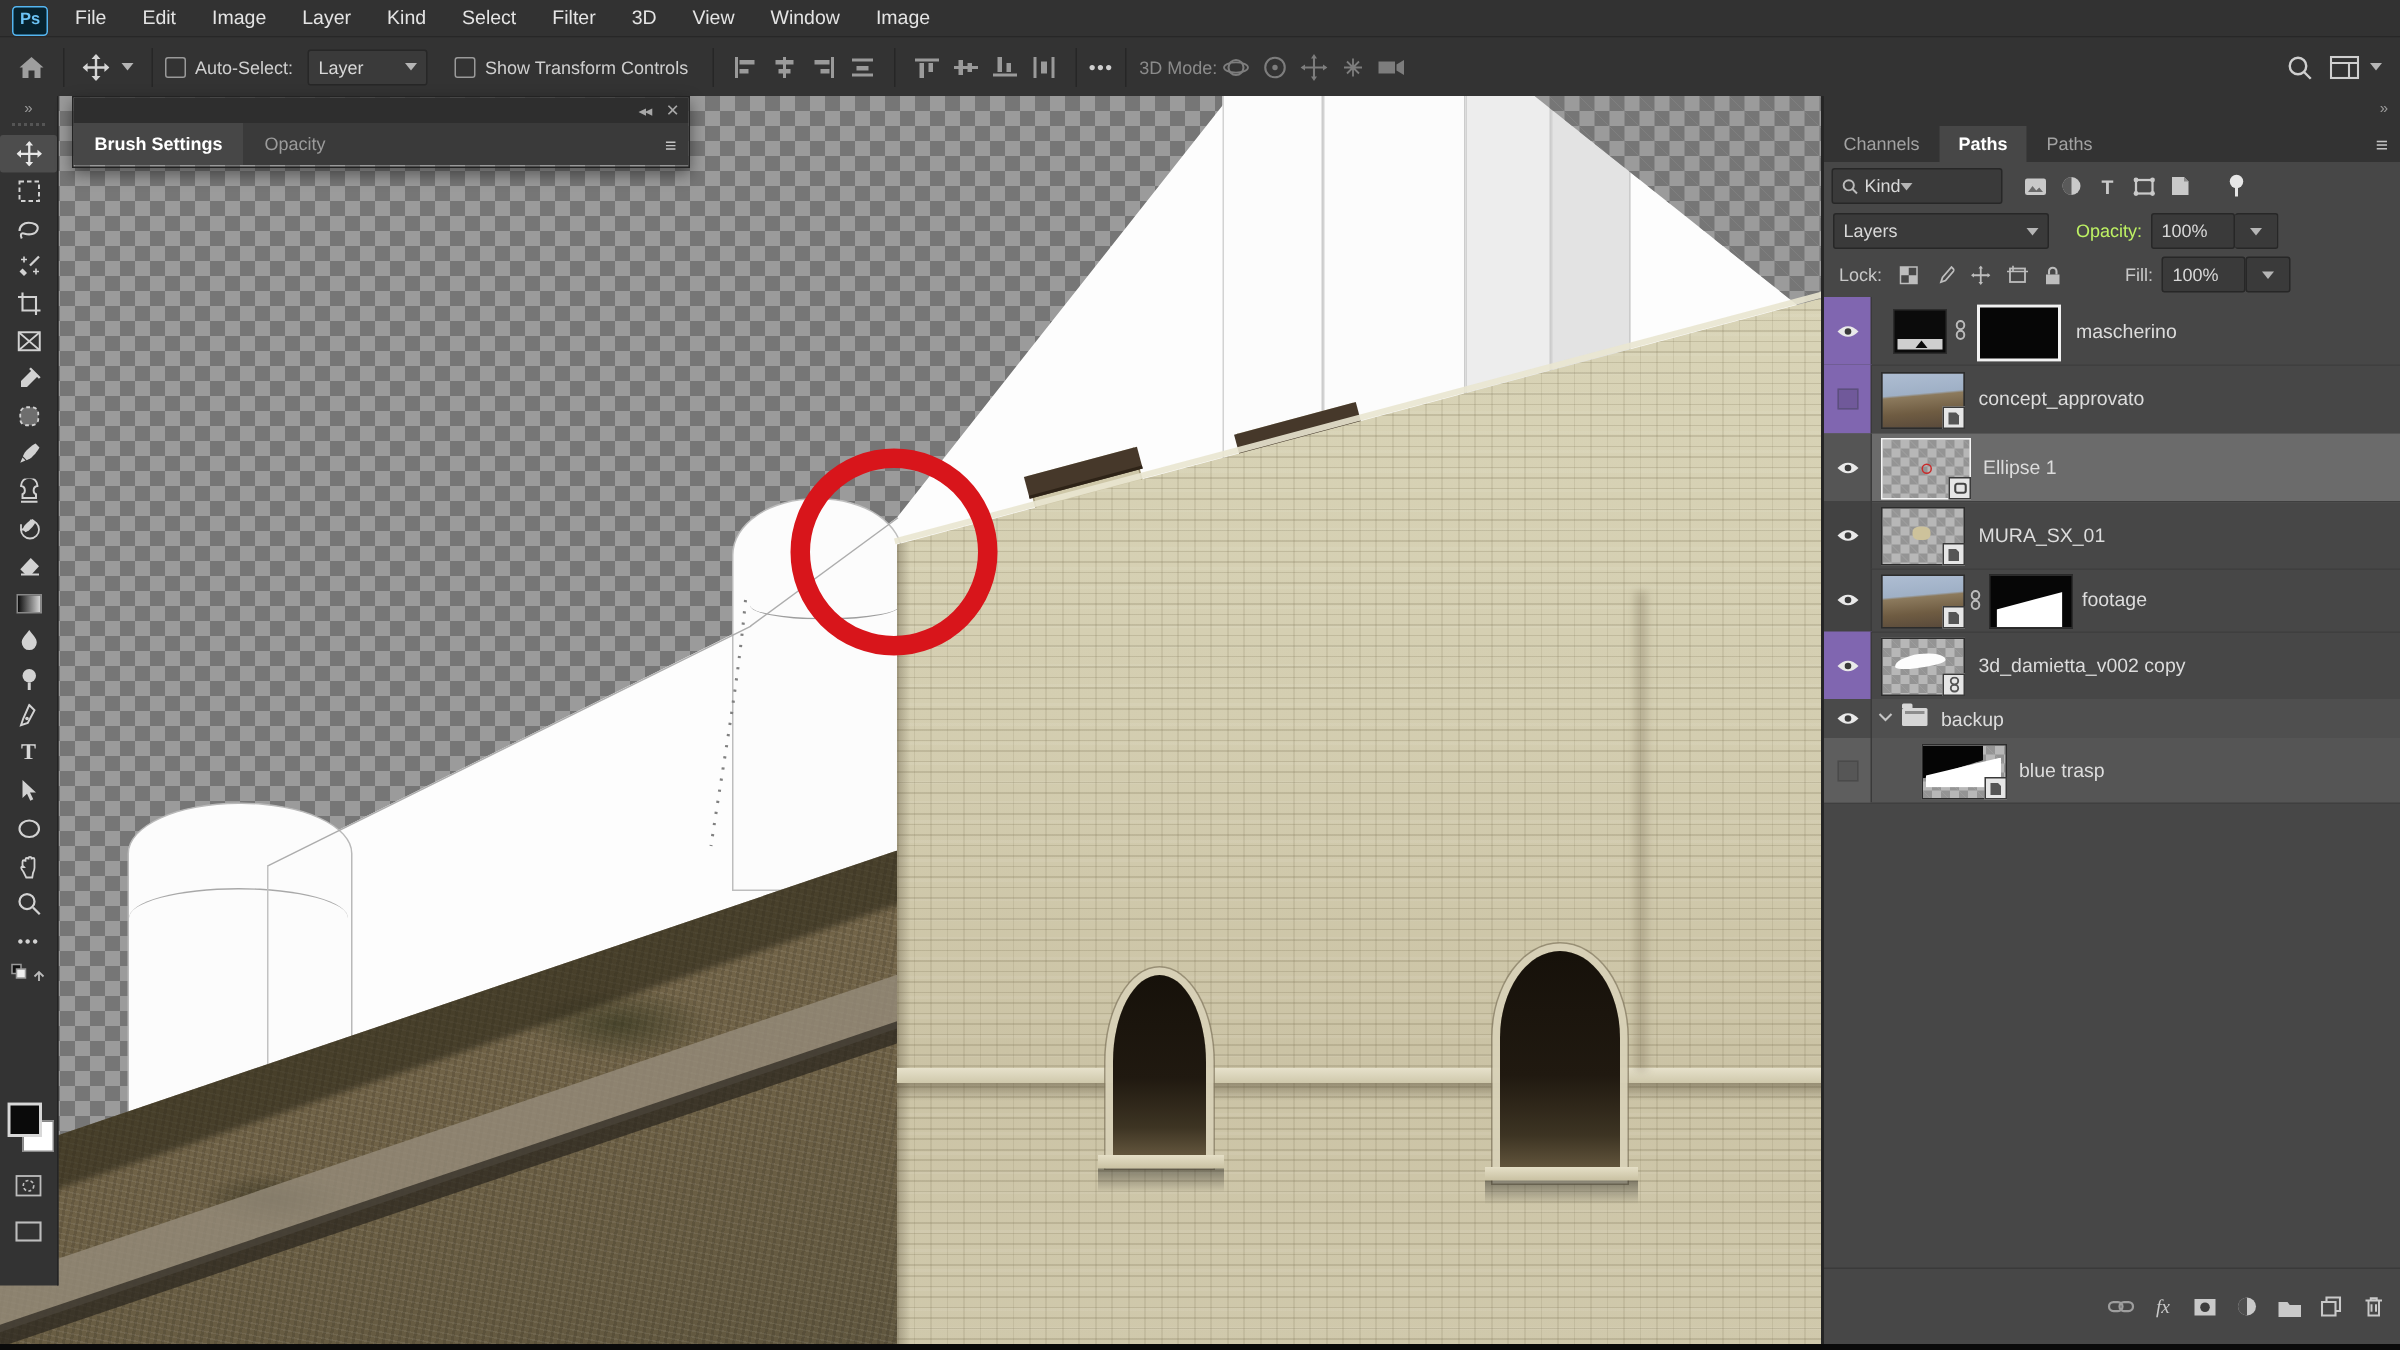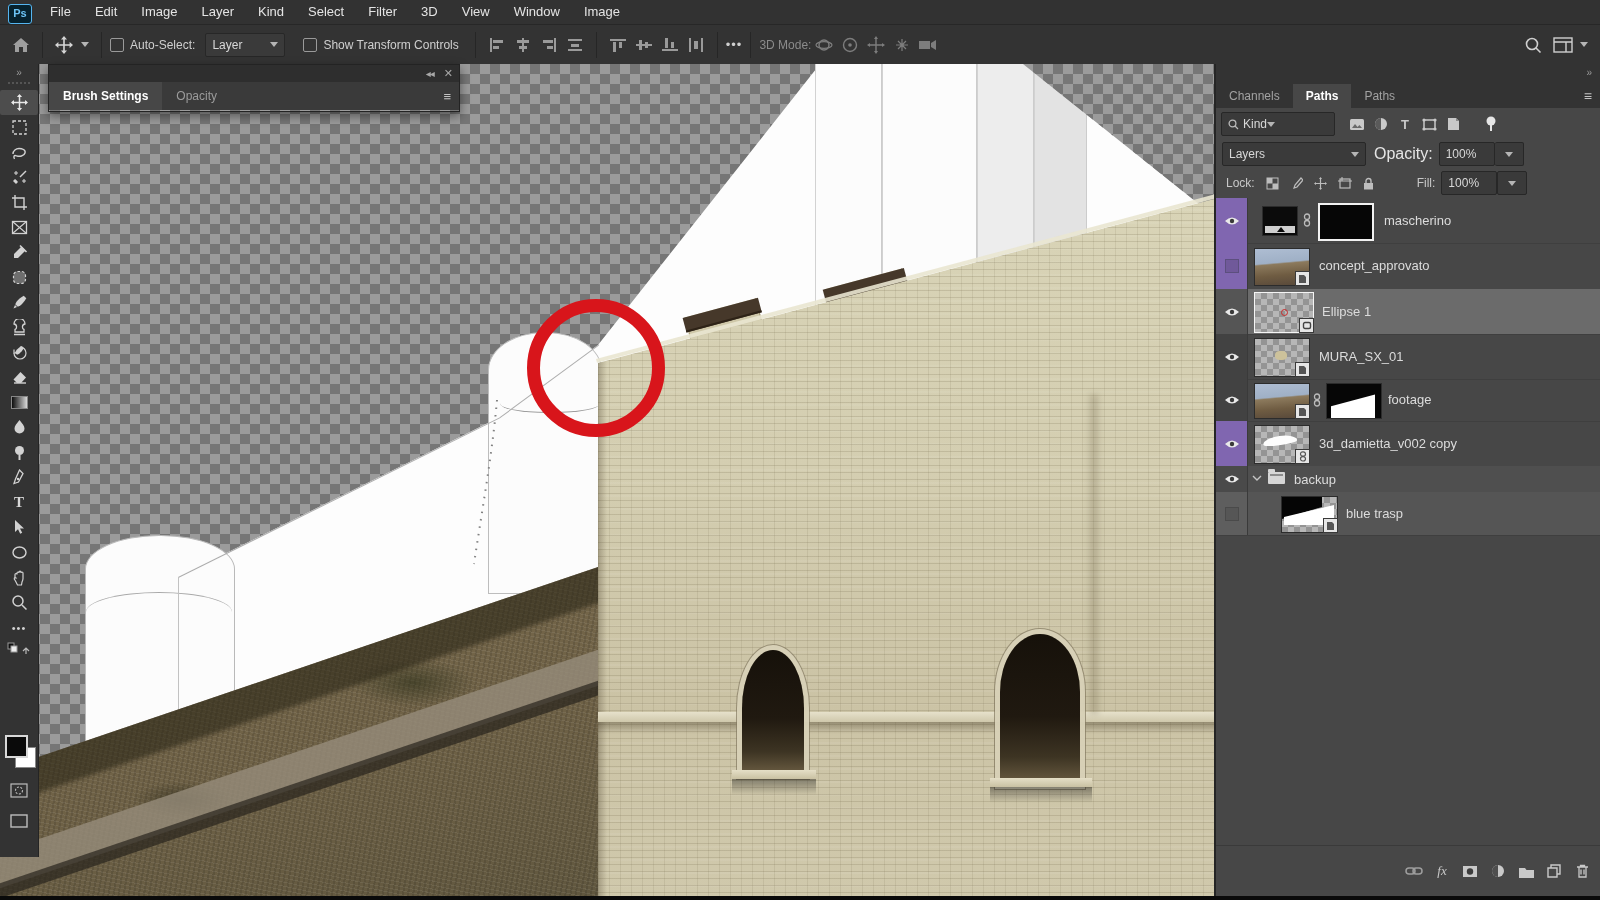--- a/index.html
+++ b/index.html
@@ -536,21 +536,21 @@
           <path d="M5 9v6" stroke="#e6e6e6" stroke-width="2"></path>
         </svg>
       </div>
   </div>
 
   <div class="prow" style="top:76px;height:28px">
     <div class="well" style="width:130px;margin-left:6px;justify-content:space-between">
       <span>Layers</span>
       <div class="cdown"></div>
     </div>
-    <span style="font-size:16px;color:#e5e5e5;margin-left:8px">Opacity:</span>
+    <span style="font-size:12px;color:#bef264;margin-left:18px">Opacity:</span>
     <div class="well" style="width:42px;margin-left:6px">
       <span>100%</span>
     </div>
     <div class="well" style="width:16px;justify-content:center;border-left:none">
         <div class="cdown"></div>
       </div>
   </div>
 
   <div class="prow" style="top:106px;height:26px">
     <span style="font-size:12px;color:#c8c8c8;margin-left:10px">Lock:</span>

